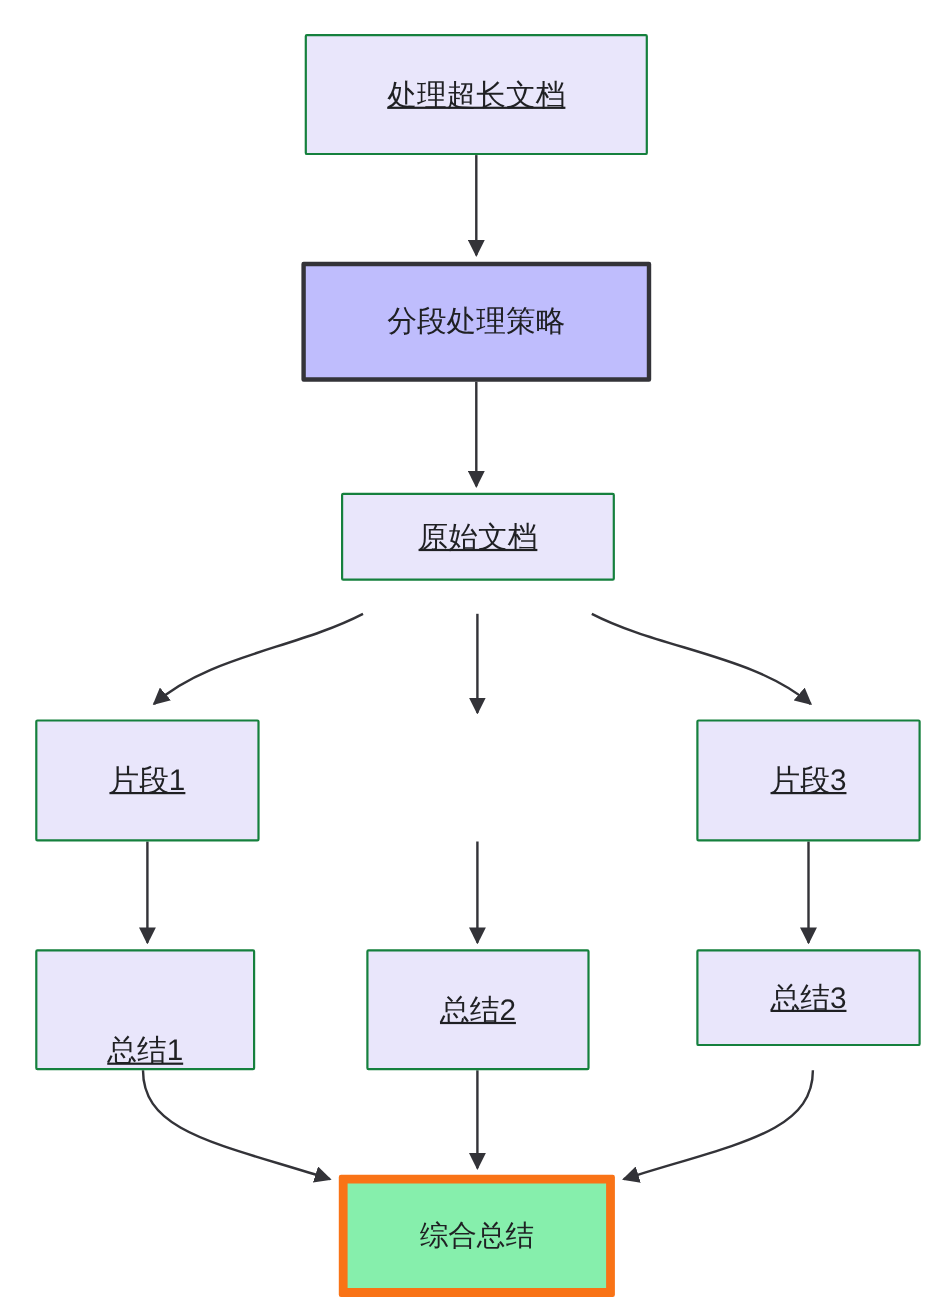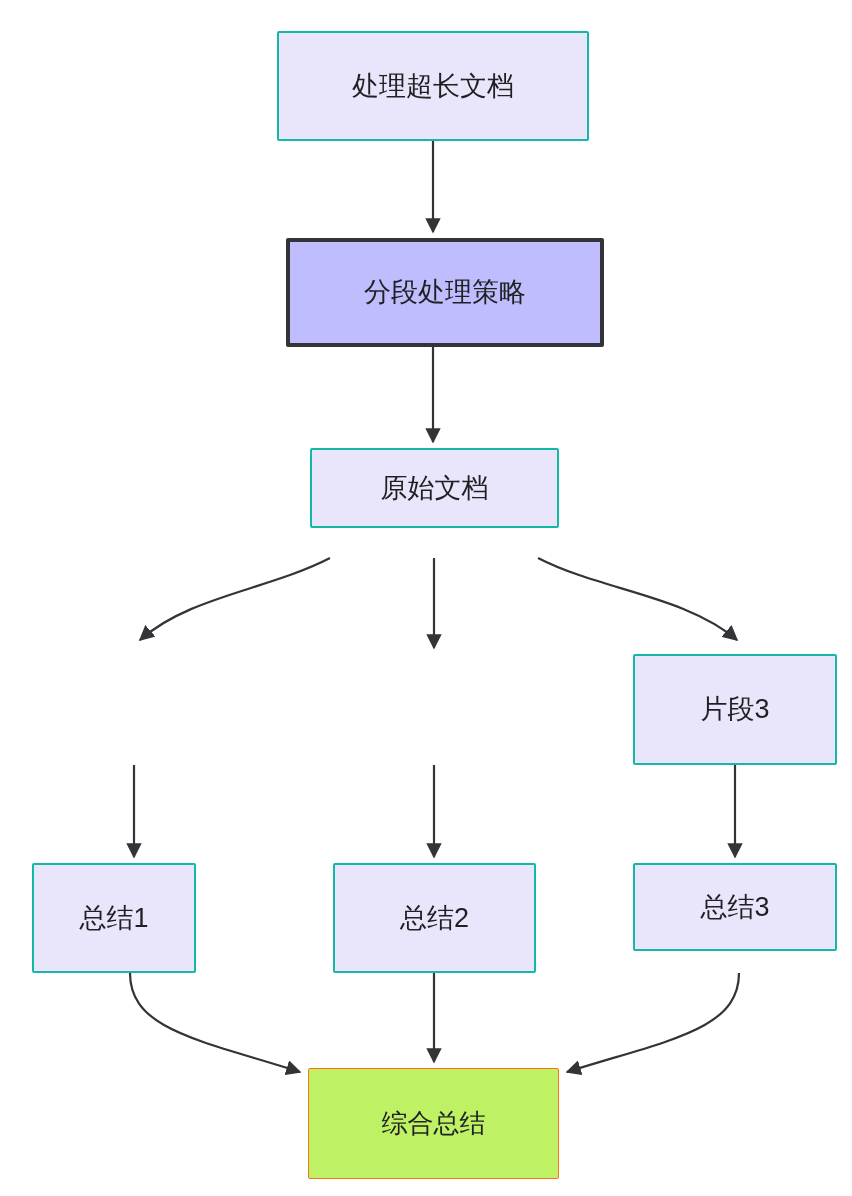--- a/index.html
+++ b/index.html
@@ -38,35 +38,36 @@
     z-index: 2;
   }
   .node .label {
     display: block;
     padding: 0 6px;
     white-space: nowrap;
   }
   
   .node.plain {
     background: #e9e6fb;
-    border: 2px solid #14b8a6;
+    border: 2px solid #15803d;
     border-radius: 2px;
     font-size: 27px;
+    text-decoration: underline;
   }
   
   .node.strategy {
     background: #bfbdfd;
     border: 4px solid #333338;
     border-radius: 2px;
     font-size: 27px;
   }
   
   .node.result {
-    background: #bef264;
-    border: 1px solid #f97316;
+    background: #86efac;
+    border: 8px solid #f97316;
     border-radius: 2px;
     font-size: 26px;
   }
 </style>
 </head>
 <body>
 
 <div id="canvas">
 
   <svg id="edges" viewBox="0 0 852 1196" width="852" height="1196" xmlns="http://www.w3.org/2000/svg">
@@ -99,35 +100,38 @@
       <path d="M 434,973 L 434,1062"></path>
 
       <path d="M 739,973 C 739,1030 668,1040 567,1072"></path>
     </g>
   </svg>
 
   <div class="node plain" style="left:277px; top:31px; width:312px; height:110px;">
     <span class="label">处理超长文档</span>
   </div>
 
-  <div class="node strategy" style="left:286px; top:238px; width:318px; height:109px;">
+  <div class="node strategy" style="left:274px; top:238px; width:318px; height:109px;">
     <span class="label">分段处理策略</span>
   </div>
 
   <div class="node plain" style="left:310px; top:448px; width:249px; height:80px;">
     <span class="label">原始文档</span>
   </div>
 
+  <div class="node plain" style="left:32px; top:654px; width:204px; height:111px;">
+    <span class="label">片段1</span>
+  </div>
 
 
   <div class="node plain" style="left:633px; top:654px; width:204px; height:111px;align-items:center;">
     <span class="label">片段3</span>
   </div>
 
-  <div class="node plain" style="left:32px; top:863px; width:164px; height:110px;">
+  <div class="node plain" style="left:32px; top:863px; width:200px; height:110px;align-items:flex-end;">
     <span class="label">总结1</span>
   </div>
 
   <div class="node plain" style="left:333px; top:863px; width:203px; height:110px;">
     <span class="label">总结2</span>
   </div>
 
   <div class="node plain" style="left:633px; top:863px; width:204px; height:88px;">
     <span class="label">总结3</span>
   </div>

